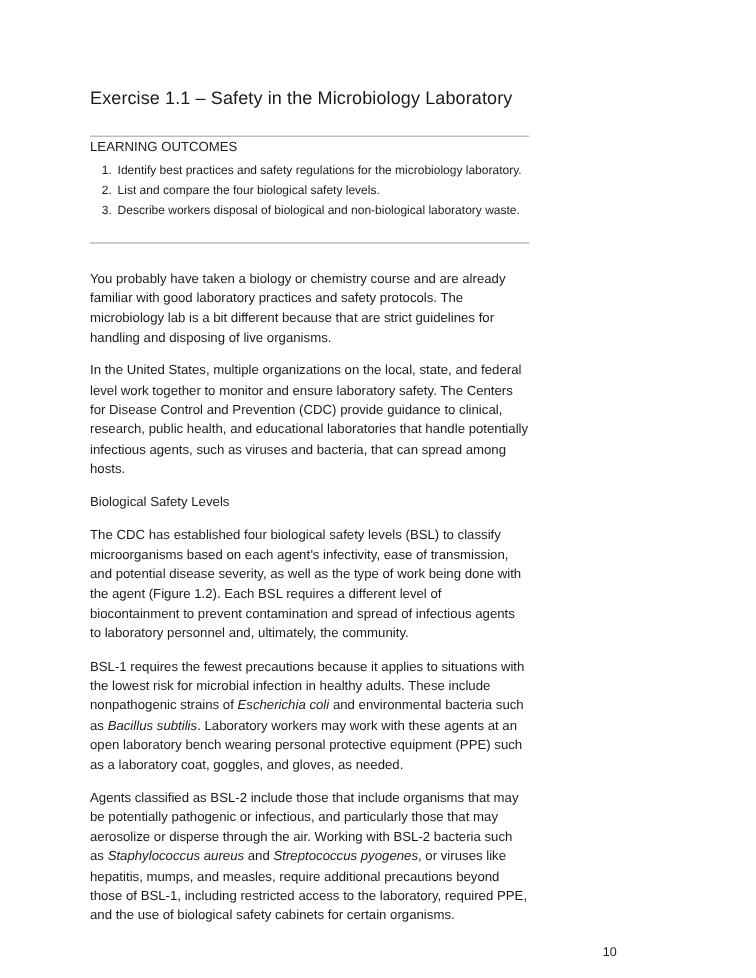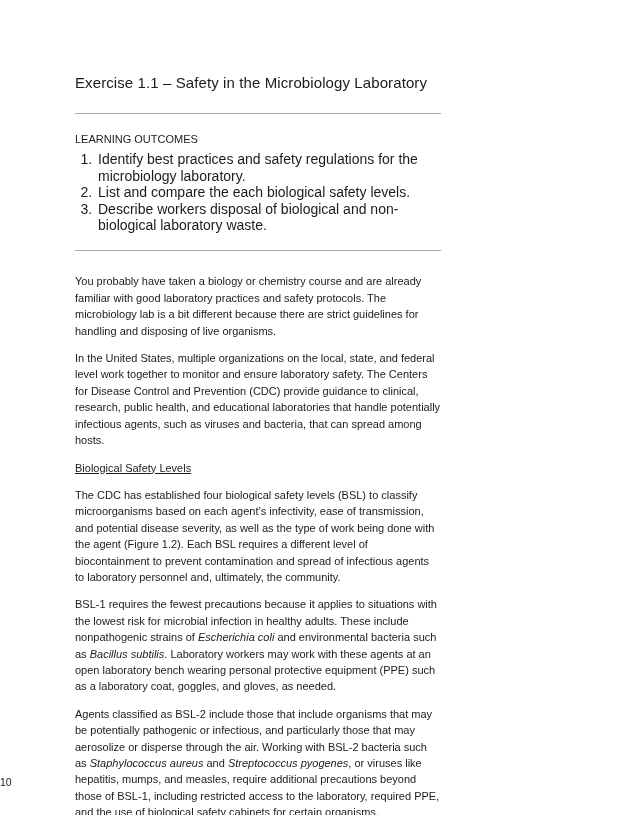--- a/index.html
+++ b/index.html
@@ -27,77 +27,76 @@
     letter-spacing: 0.1px;
   }
   .rule {
     border: none;
     border-top: 1px solid #ababab;
     margin: 0;
   }
   .rule-top { margin-top: 22px; }
   .rule-mid { margin-top: 17px; }
   .lo-heading {
-    margin-top: 17px;
+    margin-top: 1px;
     font-size: 11px;
     line-height: 16.4px;
   }
   .lo-list {
     margin: 4px 0 4px 0;
     padding: 0 0 0 21px;
-    font-size: 14px;
+    font-size: 10px;
     line-height: 16.4px;
   }
   .lo-list li {
     padding-left: 2px;
   }
   .body-para {
     margin: 11px 0 0 0;
     font-size: 11px;
     line-height: 16.4px;
   }
   .first-para { margin-top: 22px; }
   .section-heading {
     margin-top: 11px;
     font-size: 11px;
     line-height: 16.4px;
-    text-decoration: underline;
   }
   .page-number {
     position: absolute;
     left: 0;
-    bottom: 27px;
+    bottom: 15px;
     width: 100%;
-    text-align: left;
+    text-align: right;
     font-size: 10.5px;
     color: #1b1b1b;
   }
   em { }
 </style>
 </head>
 <body>
 
 <div class="page">
   <div class="content">
 
     <h1 class="doc-title">Exercise 1.1 – Safety in the Microbiology Laboratory</h1>
 
     <hr class="rule rule-top">
 
     <div class="lo-heading">LEARNING OUTCOMES</div>
 
     <ol class="lo-list">
       <li>Identify best practices and safety regulations for the microbiology laboratory.</li>
-      <li>List and compare the each biological safety levels.</li>
+      <li>List and compare the four biological safety levels.</li>
       <li>Describe workers disposal of biological and non-biological laboratory waste.</li>
     </ol>
 
     <hr class="rule rule-mid">
 
-    <p class="body-para first-para">You probably have taken a biology or chemistry course and are already familiar with good laboratory practices and safety protocols. The microbiology lab is a bit different because there are strict guidelines for handling and disposing of live organisms.</p>
+    <p class="body-para first-para">You probably have taken a biology or chemistry course and are already familiar with good laboratory practices and safety protocols. The microbiology lab is a bit different because that are strict guidelines for handling and disposing of live organisms.</p>
 
     <p class="body-para">In the United States, multiple organizations on the local, state, and federal level work together to monitor and ensure laboratory safety. The Centers for Disease Control and Prevention (CDC) provide guidance to clinical, research, public health, and educational laboratories that handle potentially infectious agents, such as viruses and bacteria, that can spread among hosts.</p>
 
     <div class="section-heading">Biological Safety Levels</div>
 
     <p class="body-para">The CDC has established four biological safety levels (BSL) to classify microorganisms based on each agent’s infectivity, ease of transmission, and potential disease severity, as well as the type of work being done with the agent (Figure 1.2). Each BSL requires a different level of biocontainment to prevent contamination and spread of infectious agents to laboratory personnel and, ultimately, the community.</p>
 
     <p class="body-para"><span>BSL-1 requires the fewest precautions because it applies to situations with the lowest risk for microbial infection in healthy adults. These include nonpathogenic strains of </span><em>Escherichia coli</em><span> and environmental bacteria such as </span><em>Bacillus subtilis</em><span>. Laboratory workers may work with these agents at an open laboratory bench wearing personal protective equipment (PPE) such as a laboratory coat, goggles, and gloves, as needed.</span></p>
 
     <p class="body-para"><span>Agents classified as BSL-2 include those that include organisms that may be potentially pathogenic or infectious, and particularly those that may aerosolize or disperse through the air. Working with BSL-2 bacteria such as </span><em>Staphylococcus aureus</em><span> and </span><em>Streptococcus pyogenes</em><span>, or viruses like hepatitis, mumps, and measles, require additional precautions beyond those of BSL-1, including restricted access to the laboratory, required PPE, and the use of biological safety cabinets for certain organisms.</span></p>

